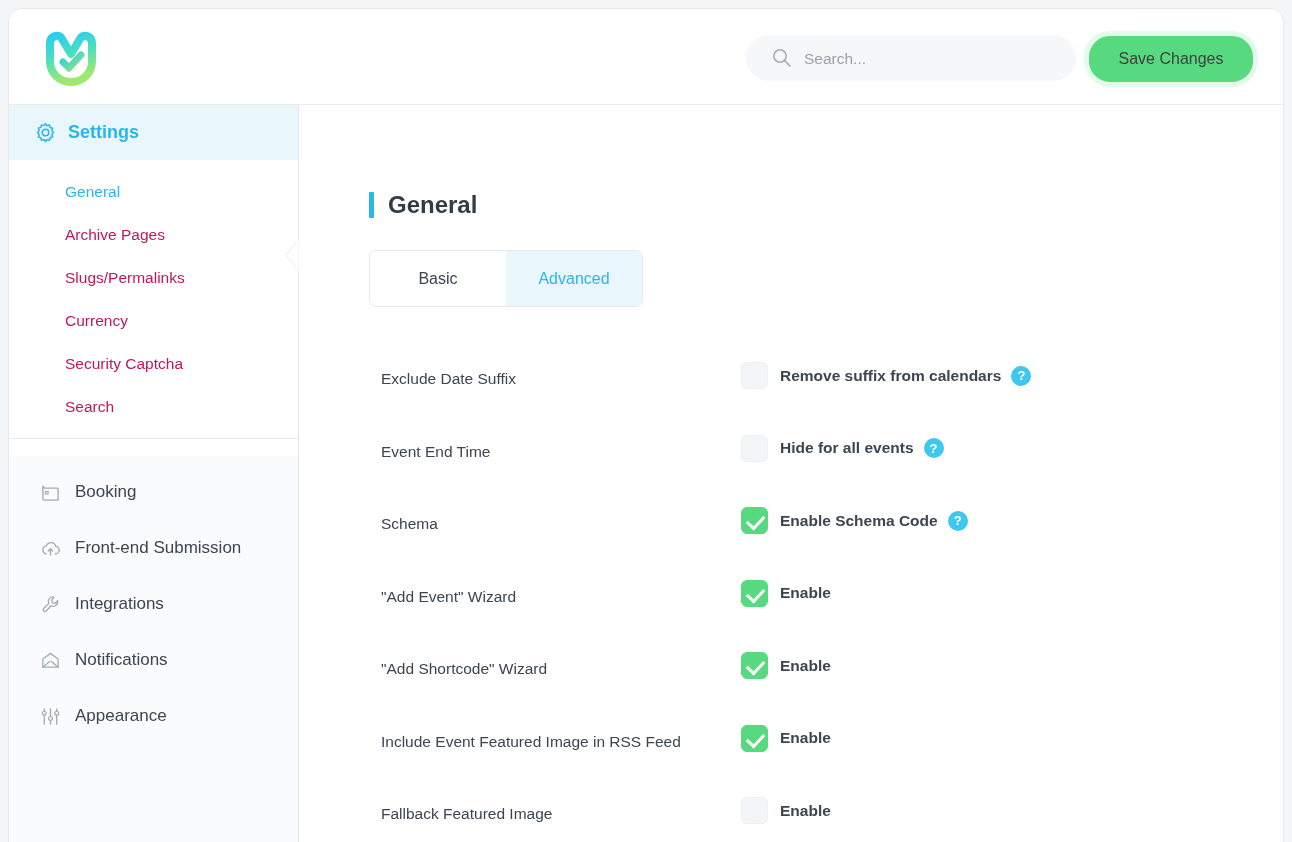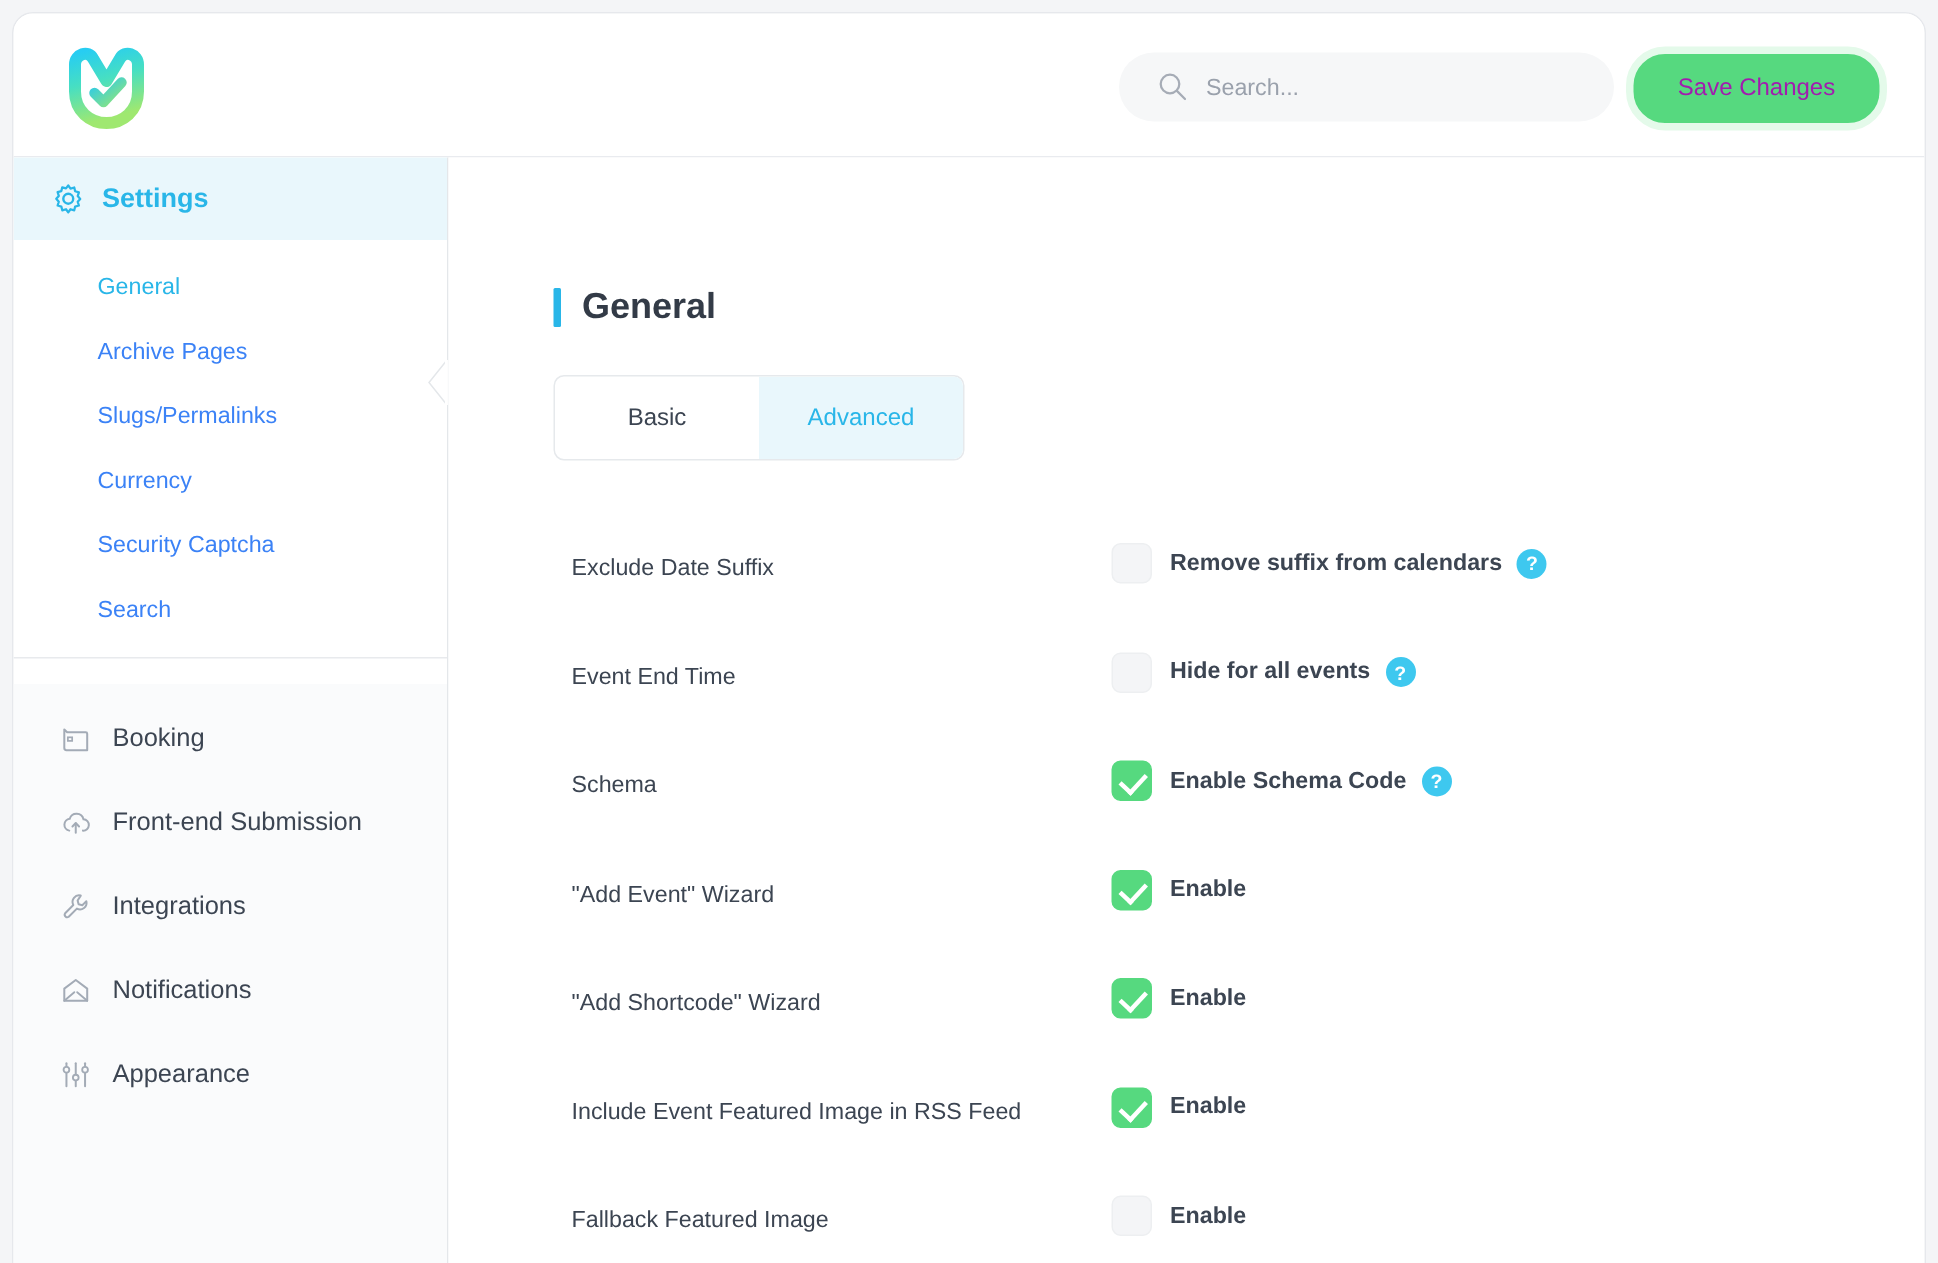--- a/index.html
+++ b/index.html
@@ -86,21 +86,21 @@
 
   .save-btn {
     position: absolute;
     left: 1080px;
     top: 27px;
     width: 164px;
     height: 46px;
     background: #56d97f;
     border: 5px solid #e4faea;
     border-radius: 26px;
-    color: #a21caf;
+    color: #404040;
     font-family: "Liberation Sans", sans-serif;
     font-size: 16px;
     line-height: 1;
     cursor: pointer;
     padding: 0;
     box-sizing: content-box;
     margin: -5px 0 0 -5px;
   }
 
   
@@ -142,21 +142,21 @@
     padding-bottom: 10px;
     border-bottom: 1px solid #e8eaed;
     position: relative;
   }
   .submenu-item {
     height: 43px;
     display: flex;
     align-items: center;
     padding-left: 56px;
     font-size: 15.5px;
-    color: #3b82f6;
+    color: #be185d;
     cursor: pointer;
     box-sizing: border-box;
   }
   .submenu-item.active {
     color: #29b6e8;
   }
 
   .notch {
     position: absolute;
     right: -1px;

